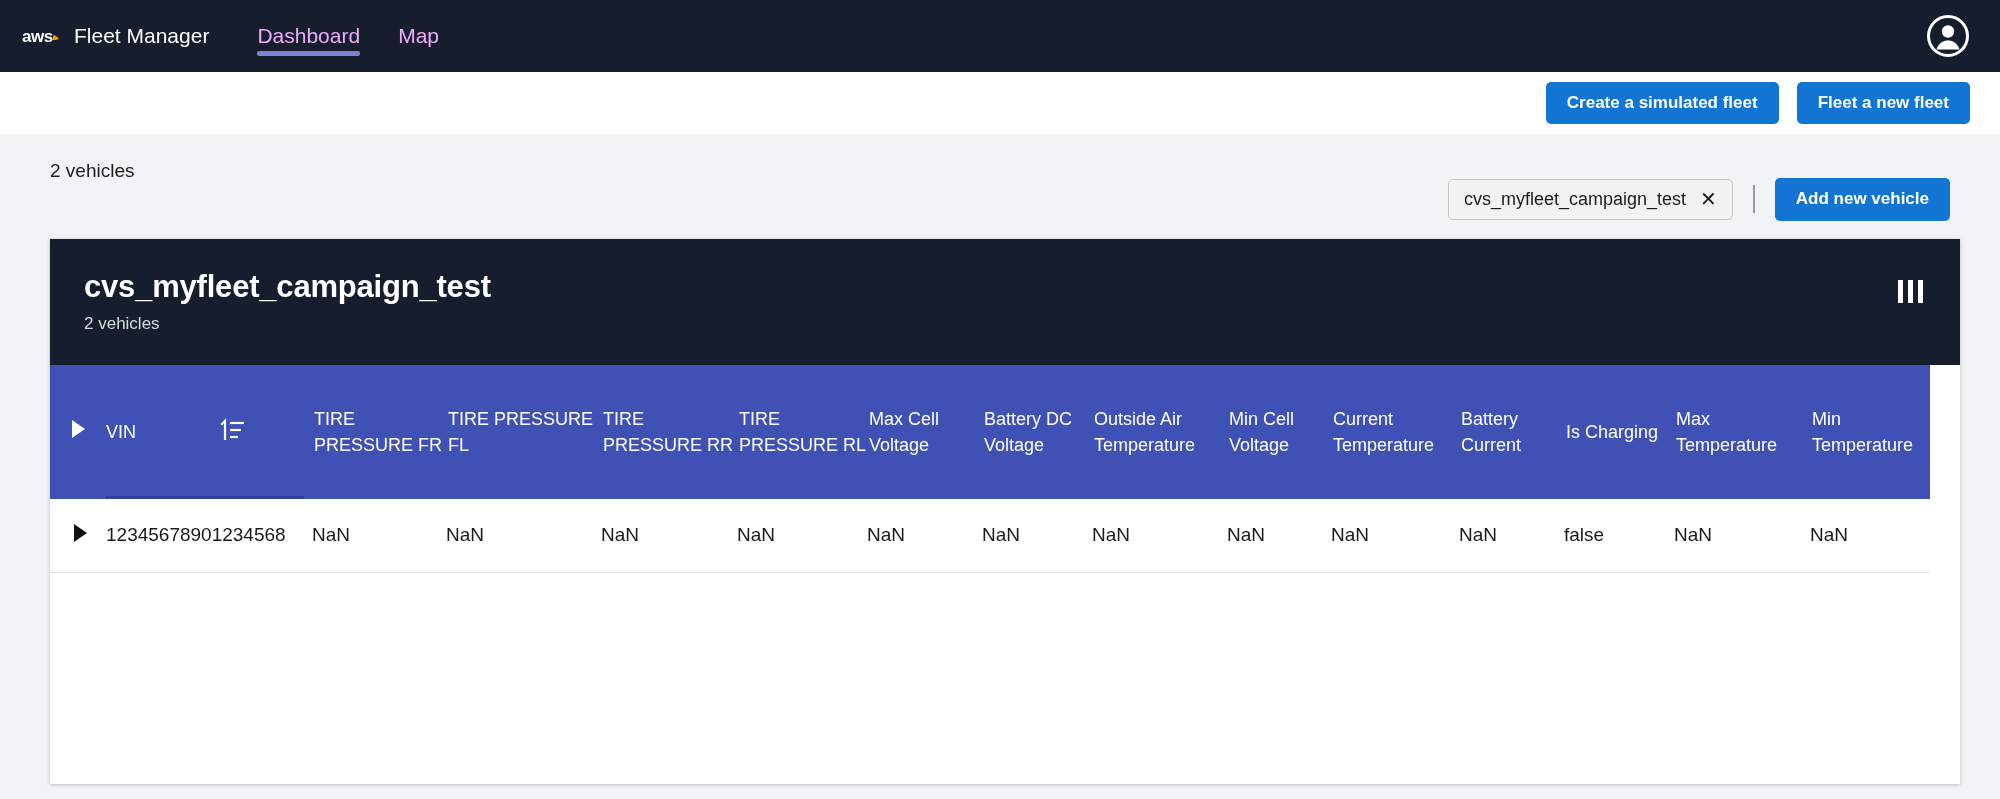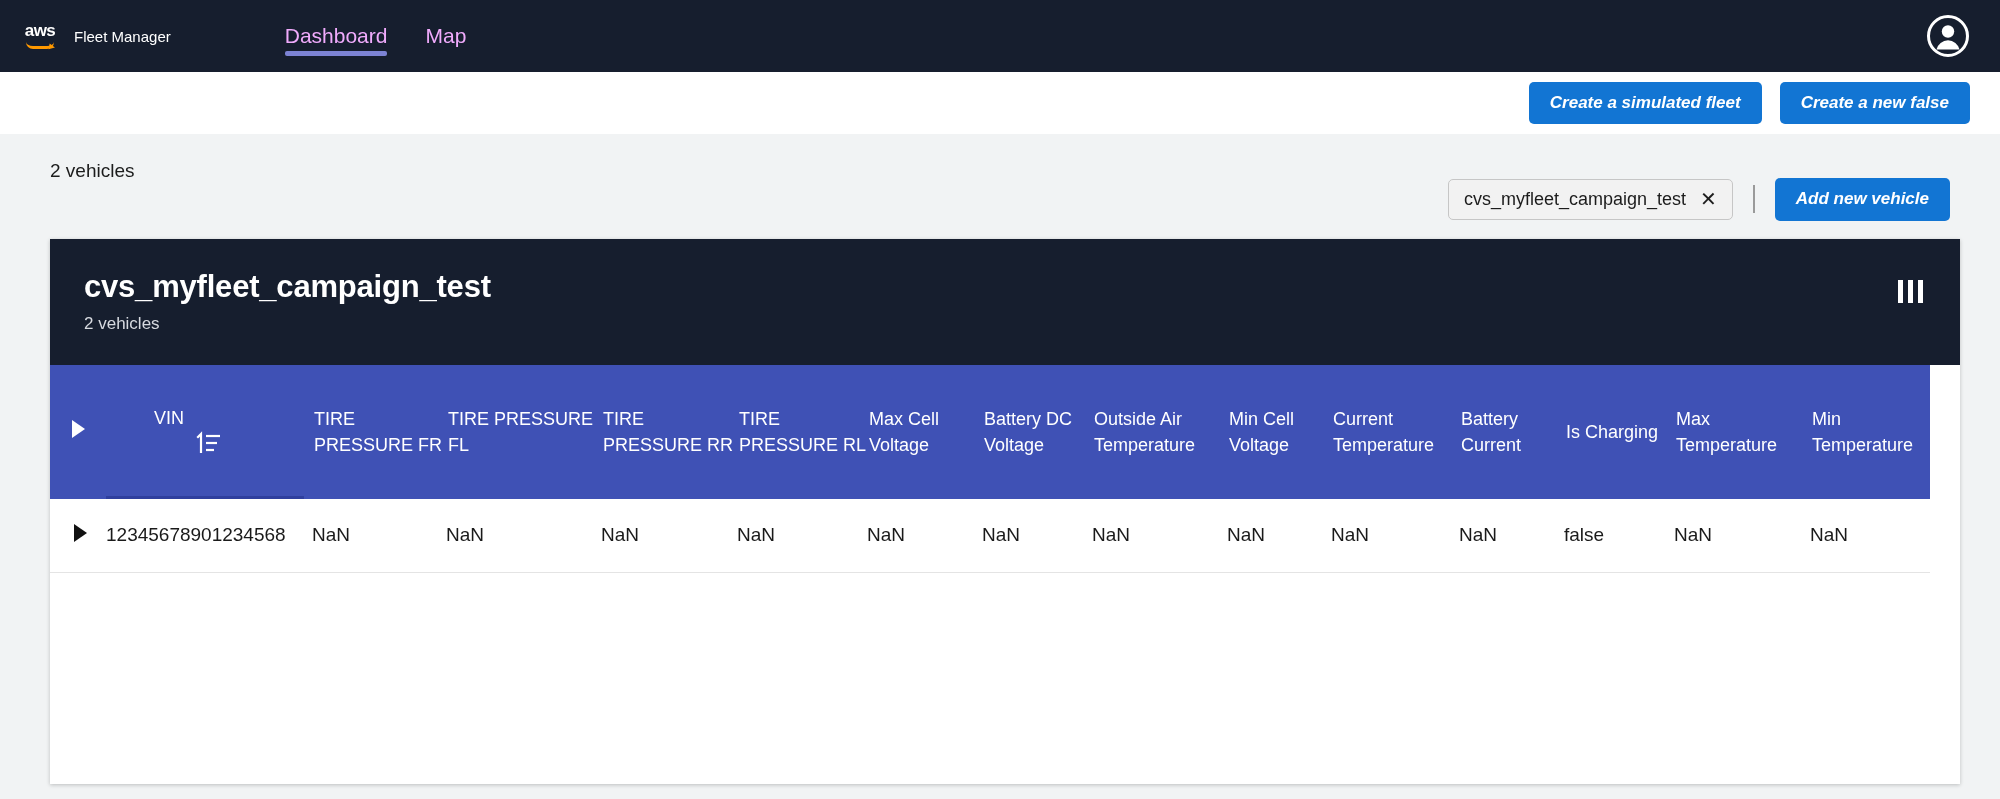--- a/index.html
+++ b/index.html
@@ -14,22 +14,22 @@
   .topnav {
     height: 72px;
     background: #161e2e;
     display: flex;
     align-items: center;
     padding: 0 28px 0 22px;
     position: relative;
   }
   .aws-logo {
     width: 36px; height: 26px;
-    display: flex; flex-direction: column;
-    align-items: center; justify-content: space-between;
+    display: flex; flex-direction: row;
+    align-items: center; justify-content: center;
     margin-right: 16px;
   }
   .aws-logo .aws-text {
     color: #ffffff; font-size: 17px; font-weight: 700;
     letter-spacing: -0.5px; line-height: 15px;
   }
   .aws-logo .aws-smile {
     width: 28px; height: 7px;
     border-bottom: 3px solid #ff9900;
     border-radius: 0 0 14px 14px;
@@ -37,22 +37,22 @@
     position: relative;
   }
   .aws-logo .aws-smile:after {
     content: ""; position: absolute; right: -1px; bottom: -4px;
     border-left: 6px solid #ff9900;
     border-top: 3px solid transparent;
     border-bottom: 3px solid transparent;
     transform: rotate(12deg);
   }
   .brand-title {
-    color: #ffffff; font-size: 15px; font-weight: 400;
-    margin-right: 114px; white-space: nowrap;
+    color: #ffffff; font-size: 21px; font-weight: 400;
+    margin-right: 48px; white-space: nowrap;
   }
   .nav-links { display: flex; align-items: center; height: 100%; gap: 38px; }
   .nav-link {
     color: #f0abfc; font-size: 21px; font-weight: 400;
     height: 100%; display: flex; align-items: center;
     position: relative; cursor: pointer; white-space: nowrap;
   }
   .nav-link.active:after {
     content: ""; position: absolute; left: 0; right: 0; bottom: 16px;
     height: 5px; background: #7c83d4; border-radius: 2px;
@@ -74,21 +74,20 @@
   .btn-primary {
     background: #1275d3;
     color: #ffffff;
     border: none; border-radius: 5px;
     font-family: "Liberation Sans", sans-serif;
     font-size: 17px; font-weight: 700;
     padding: 12px 21px;
     cursor: pointer;
     white-space: nowrap;
     line-height: 1.1;
-    font-style: italic;
   }
 
   
   .body-area {
     background: #f1f3f4;
     height: 741px;
     padding: 8px 50px;
     position: relative;
   }
   .meta-row {
@@ -163,21 +162,21 @@
   .caret {
     width: 0; height: 0;
     border-left: 13px solid currentColor;
     border-top: 9px solid transparent;
     border-bottom: 9px solid transparent;
     display: inline-block;
   }
   th .caret { color: #ffffff; }
   td .caret { color: #111111; }
   .sort-icon { display: inline-block; width: 34px; height: 28px; cursor: pointer; }
-  .hdr-vin-group { display: flex; align-items: center; flex-direction: column; }
+  .hdr-vin-group { display: flex; align-items: center; }
   .hdr-vin-label { width: 110px; }
 
   table.grid td {
     background: #ffffff;
     color: #1a1a1a;
     font-size: 19px;
     height: 74px;
     vertical-align: middle;
     border-bottom: 1px solid #e4e4e4;
     white-space: nowrap;
@@ -207,21 +206,21 @@
     <svg width="44" height="44" viewBox="0 0 44 44" aria-hidden="true">
       <circle cx="22" cy="22" r="19.5" fill="none" stroke="#ffffff" stroke-width="3"></circle>
       <circle cx="22" cy="17.5" r="6.2" fill="#ffffff"></circle>
       <path d="M10.5 35.5 a11.8 11.8 0 0 1 23 0 Z" fill="#ffffff"></path>
     </svg>
   </div>
 </div>
 
 <div class="actionbar">
   <button class="btn-primary">Create a simulated fleet</button>
-  <button class="btn-primary">Create a new false</button>
+  <button class="btn-primary">Fleet a new fleet</button>
 </div>
 
 <div class="body-area">
 
   <div class="meta-row">
     <div class="meta-left">
       <div class="meta-count">2 vehicles</div>
     </div>
     <div class="meta-right">
       <div class="chip">

